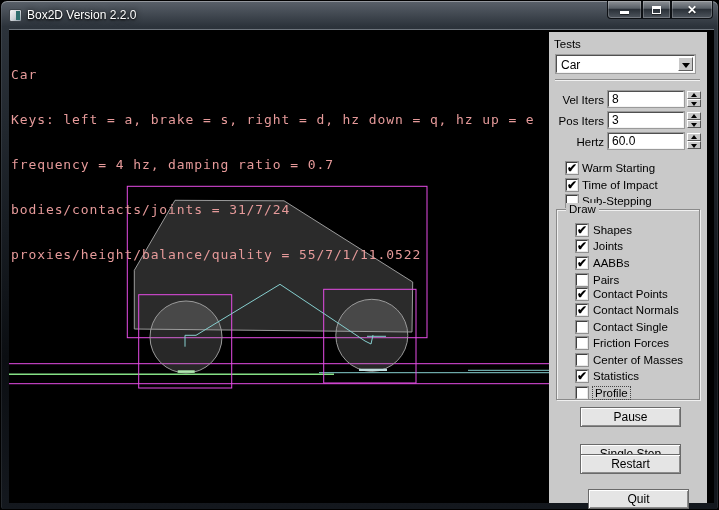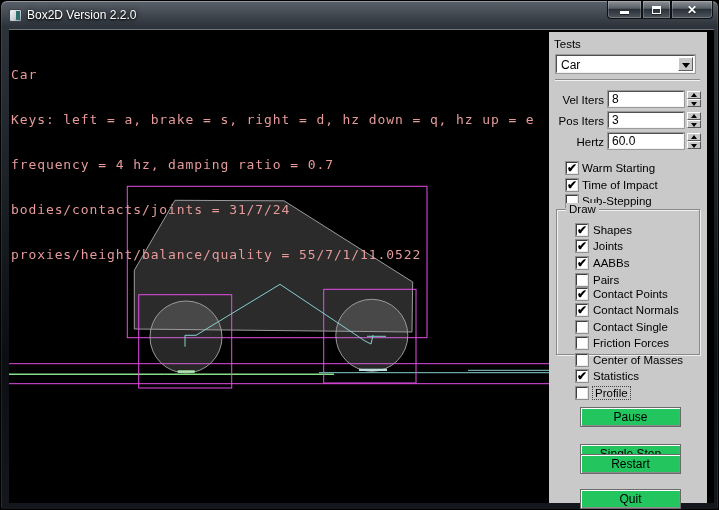--- a/index.html
+++ b/index.html
@@ -75,25 +75,25 @@
   .spinbtn.up i   { top:1px; border-bottom:4px solid #000; border-top:none; }
   .spinbtn.down i { top:2px; border-top:4px solid #000; border-bottom:none; }
 
   .cbrow { position:absolute; left:8px; width:100%; height:14px; }
   .cb { position:absolute; width:12px; height:12px; background:#fff;
     border:1px solid; border-color:#404040 #e8e8e8 #e8e8e8 #404040; box-shadow:0 0 0 1px #909090; }
   .cb.on::after { content:"\2714"; position:absolute; left:0px; top:-2px; font-size:12px; font-weight:bold; color:#000; }
   .cblabel { position:absolute; top:0; white-space:nowrap; }
   .cblabel.focused { outline:1px dotted #444; padding:0 2px; }
 
-  .groupbox { position:absolute; left:7px; top:177px; width:144px; height:146px;
+  .groupbox { position:absolute; left:7px; top:177px; width:144px; height:191px;
     border:1px solid #8a8a8a; box-shadow:inset 1px 1px 0 #f0f0f0, 1px 1px 0 #f0f0f0; }
   .groupbox-label { position:absolute; left:9px; top:-7px; background:#c9c9c9; padding:0 3px; }
 
-  .gbtn { position:absolute; left:31px; width:101px; height:20px; background:#22c55e;
+  .gbtn { position:absolute; left:31px; width:101px; height:20px; background:#e5e5e5;
     border:1px solid #6a6a6a; box-shadow:inset 1px 1px 0 #ffffff, inset -1px -1px 0 #8c8c8c;
     text-align:center; line-height:18px; font-size:12px; cursor:default; }
 </style>
 </head>
 <body>
 
 <div class="window">
 
   <div class="titlebar">
     <span class="app-icon">
@@ -258,17 +258,17 @@
         <span class="cblabel" style="left:36px;">Statistics</span>
       </div>
       <div class="cbrow" style="top:355px;">
         <span class="cb" style="left:19px;"></span>
         <span class="cblabel focused" style="left:36px;">Profile</span>
       </div>
 
       <div class="gbtn" style="top:375px;">Pause</div>
       <div class="gbtn" style="top:412px;">Single Step</div>
       <div class="gbtn" style="top:422px;">Restart</div>
-      <div class="gbtn" style="top:457px;">Quit</div>
+      <div class="gbtn" style="top:457px;margin-left:8px;">Quit</div>
 
     </div>
   </div>
 </div>
 
 </body></html>

